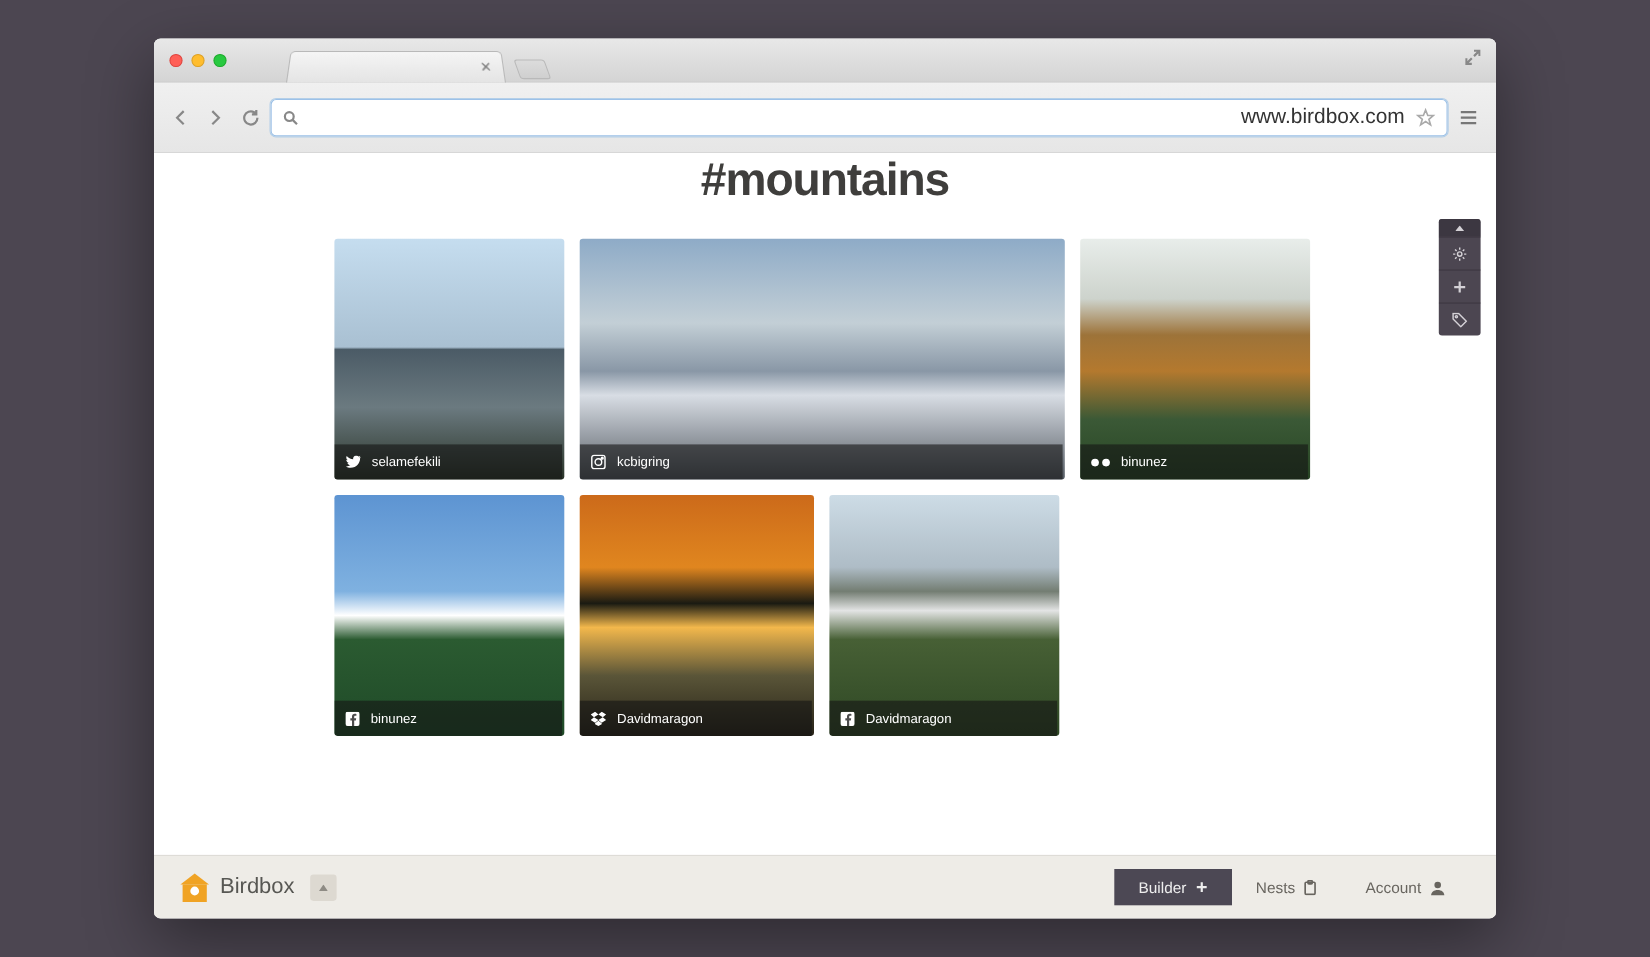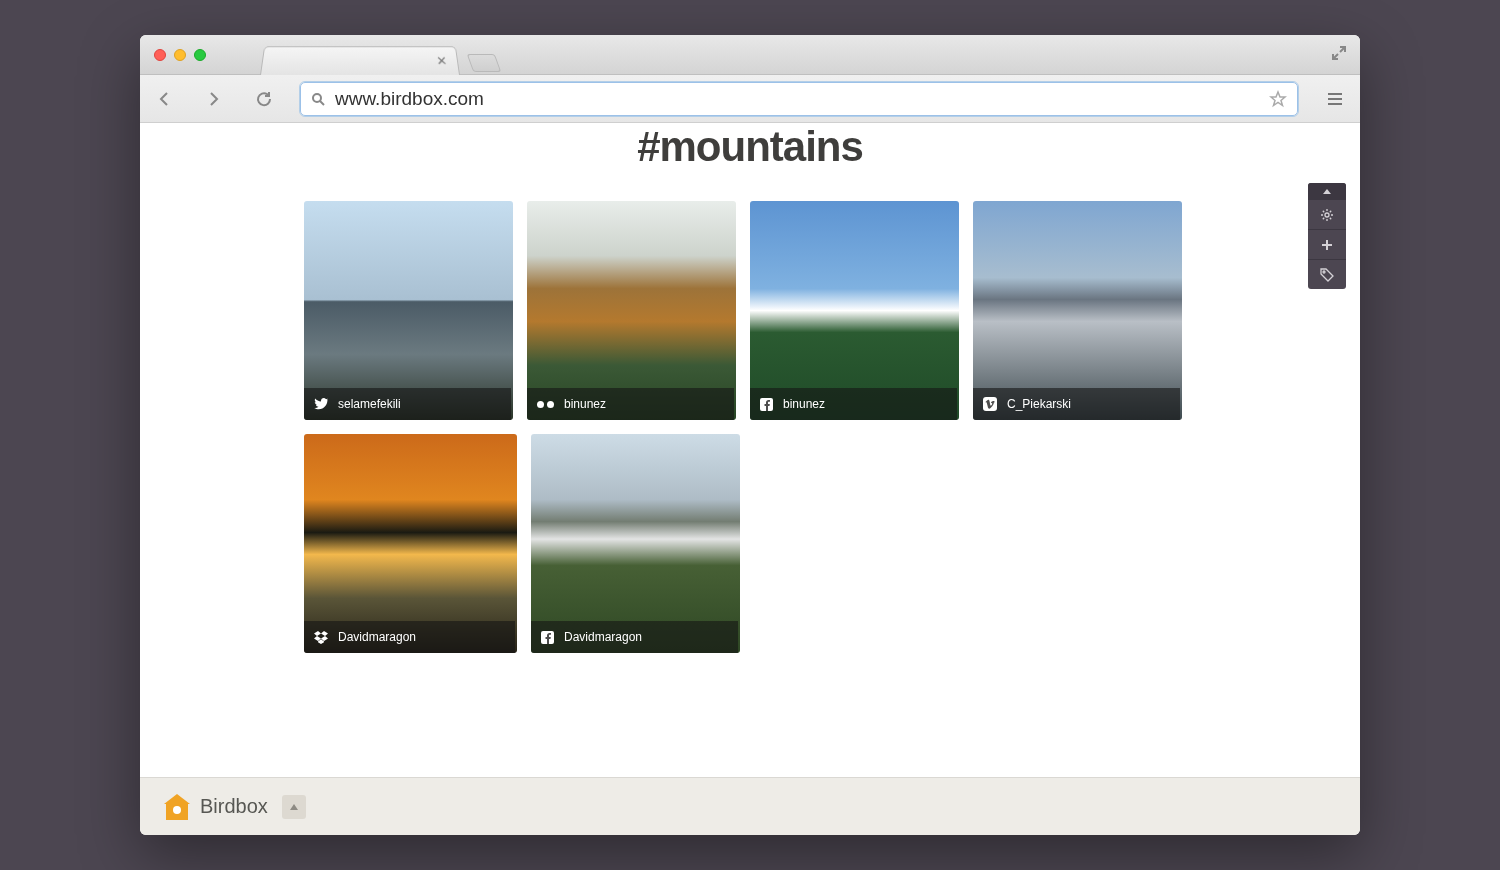--- a/index.html
+++ b/index.html
@@ -55,25 +55,26 @@
   width: 28px; height: 18px; margin-left: 10px; margin-top: 16px;
   background: linear-gradient(#dcdcdc, #cfcfcf);
   border: 1px solid #b9b9b9;
   border-radius: 3px;
   transform: skewX(20deg);
 }
 .expand { margin-left: auto; margin-right: 14px; color: #888; cursor: pointer; }
 .chrome-toolbar {
   background: linear-gradient(#f0f0f0, #e6e6e6);
   border-bottom: 1px solid #cfcfcf;
-  height: 48px;
+  height: 64px;
   display: flex;
   align-items: center;
   padding: 0 10px;
-  gap: 22px;
+  gap: 4px;
+  text-align: right;
 }
 .navbtn { width: 28px; height: 28px; display: flex; align-items: center; justify-content: center; color: #888; cursor: pointer; }
 .addr {
   flex: 1;
   height: 34px;
   background: #fff;
   border: 1px solid #9cc1e8;
   outline: 1px solid #b4cfe8;
   border-radius: 5px;
   display: flex;
@@ -259,47 +260,48 @@
 
     <div class="gallery">
       <div class="card p1">
         <div class="cap">
           <svg width="14" height="12" viewBox="0 0 14 12" fill="currentColor">
               <path d="M14 1.5c-.5.3-1 .4-1.6.5.6-.4 1-.9 1.2-1.6-.5.3-1.2.6-1.8.7C11.3.4 10.6 0 9.8 0 8.2 0 7 1.3 7 2.8c0 .2 0 .4.1.6C4.7 3.3 2.6 2.2 1.2.5c-.2.4-.4.9-.4 1.5 0 1 .5 1.8 1.3 2.3-.5 0-.9-.1-1.3-.3 0 1.4 1 2.5 2.3 2.8-.2.1-.5.1-.8.1-.2 0-.4 0-.5-.1.4 1.1 1.4 2 2.7 2C3.5 9.6 2.3 10 1 10H.3C1.6 10.8 3.1 11.3 4.7 11.3c5.6 0 8.7-4.7 8.7-8.7V2.2c.6-.4 1.1-1 1.5-1.6"></path>
             </svg>
           <span>selamefekili</span>
         </div>
       </div>
+      <div class="card p2">
+        <div class="cap">
+          <svg width="14" height="14" viewBox="0 0 14 14" fill="none" stroke="currentColor" stroke-width="1.3">
+              <rect x="1" y="1" width="12" height="12" rx="2"></rect>
+              <circle cx="7" cy="7" r="3"></circle>
+              <circle cx="10.5" cy="3.5" r=".8" fill="currentColor"></circle>
+            </svg>
+          <span>kcbigring</span>
+        </div>
+      </div>
       <div class="card p3">
         <div class="cap">
           <span class="flickr">
               <span></span>
               <span></span>
             </span>
           <span>binunez</span>
         </div>
       </div>
       <div class="card p4">
         <div class="cap">
           <svg width="13" height="13" viewBox="0 0 13 13">
               <rect width="13" height="13" rx="2" fill="currentColor"></rect>
               <path d="M8 13V8h1.5l.3-2H8V4.7c0-.6.2-1 1-1h1V2c-.2 0-.8-.1-1.5-.1C7 1.9 6 2.8 6 4.5V6H4.5v2H6v5z" fill="#000" fill-opacity=".7"></path>
             </svg>
           <span>binunez</span>
         </div>
       </div>
-      <div class="card p5">
-        <div class="cap">
-          <svg width="14" height="14" viewBox="0 0 14 14">
-              <rect width="14" height="14" rx="3" fill="currentColor"></rect>
-              <path d="M11 5c0 1.5-1 3.6-3.2 5.8C6.6 12.2 5.7 12 5.2 11c-.5-1-.7-2.7-1.2-4.3C3.7 5.5 3.4 5 3 5.5L2.5 5l1.5-1.5c.7-.6 1.3-.9 1.7-.7.5.2.8 1 1 2.3.3 1.8.5 2.9.7 3.2.3.5.6.5 1 0 .3-.3.6-.8.8-1.4.1-.5-.1-.8-.7-.8-.2 0-.5 0-.7.1.5-1.5 1.4-2.3 2.7-2.2.9 0 1.3.6 1.2 1.7" fill="#000" fill-opacity=".7"></path>
-            </svg>
-          <span>C_Piekarski</span>
-        </div>
-      </div>
       <div class="card p6">
         <div class="cap">
           <svg width="14" height="13" viewBox="0 0 14 13" fill="currentColor">
               <path d="M4 0L0 2.5 3 5 7 2.5zM10 0L7 2.5 11 5l3-2.5zM0 7.5L4 10l3-2.5L3 5zM11 5L7 7.5l3 2.5 4-2.5zM7 8.3l-3 2.2v.8l3 1.7 3-1.7v-.8z"></path>
             </svg>
           <span>Davidmaragon</span>
         </div>
       </div>
       <div class="card p7">
         <div class="cap">
@@ -343,15 +345,37 @@
       <div class="brand-logo">
           <div class="house"></div>
         </div>
       <span>Birdbox</span>
     </div>
     <div class="collapse-btn">
       <svg width="8" height="6" viewBox="0 0 8 6" fill="currentColor">
           <path d="M4 0L0 6h8z"></path>
         </svg>
     </div>
+    <div class="btm-right">
+      <div class="btm-item dark">
+        <span>Builder</span>
+        <svg width="11" height="11" viewBox="0 0 11 11" stroke="currentColor" stroke-width="2">
+            <path d="M5.5 1v9M1 5.5h9"></path>
+          </svg>
+      </div>
+      <div class="btm-item">
+        <span>Nests</span>
+        <svg width="12" height="14" viewBox="0 0 12 14" fill="none" stroke="currentColor" stroke-width="1.5">
+            <rect x="1.5" y="2" width="9" height="11" rx="1"></rect>
+            <rect x="4" y="0.5" width="4" height="3" rx="1"></rect>
+          </svg>
+      </div>
+      <div class="btm-item">
+        <span>Account</span>
+        <svg width="14" height="14" viewBox="0 0 14 14" fill="currentColor">
+            <circle cx="7" cy="4.5" r="3"></circle>
+            <path d="M1 14c0-3 2.5-5 6-5s6 2 6 5z"></path>
+          </svg>
+      </div>
+    </div>
   </div>
 
 </div>
 
 </body></html>

